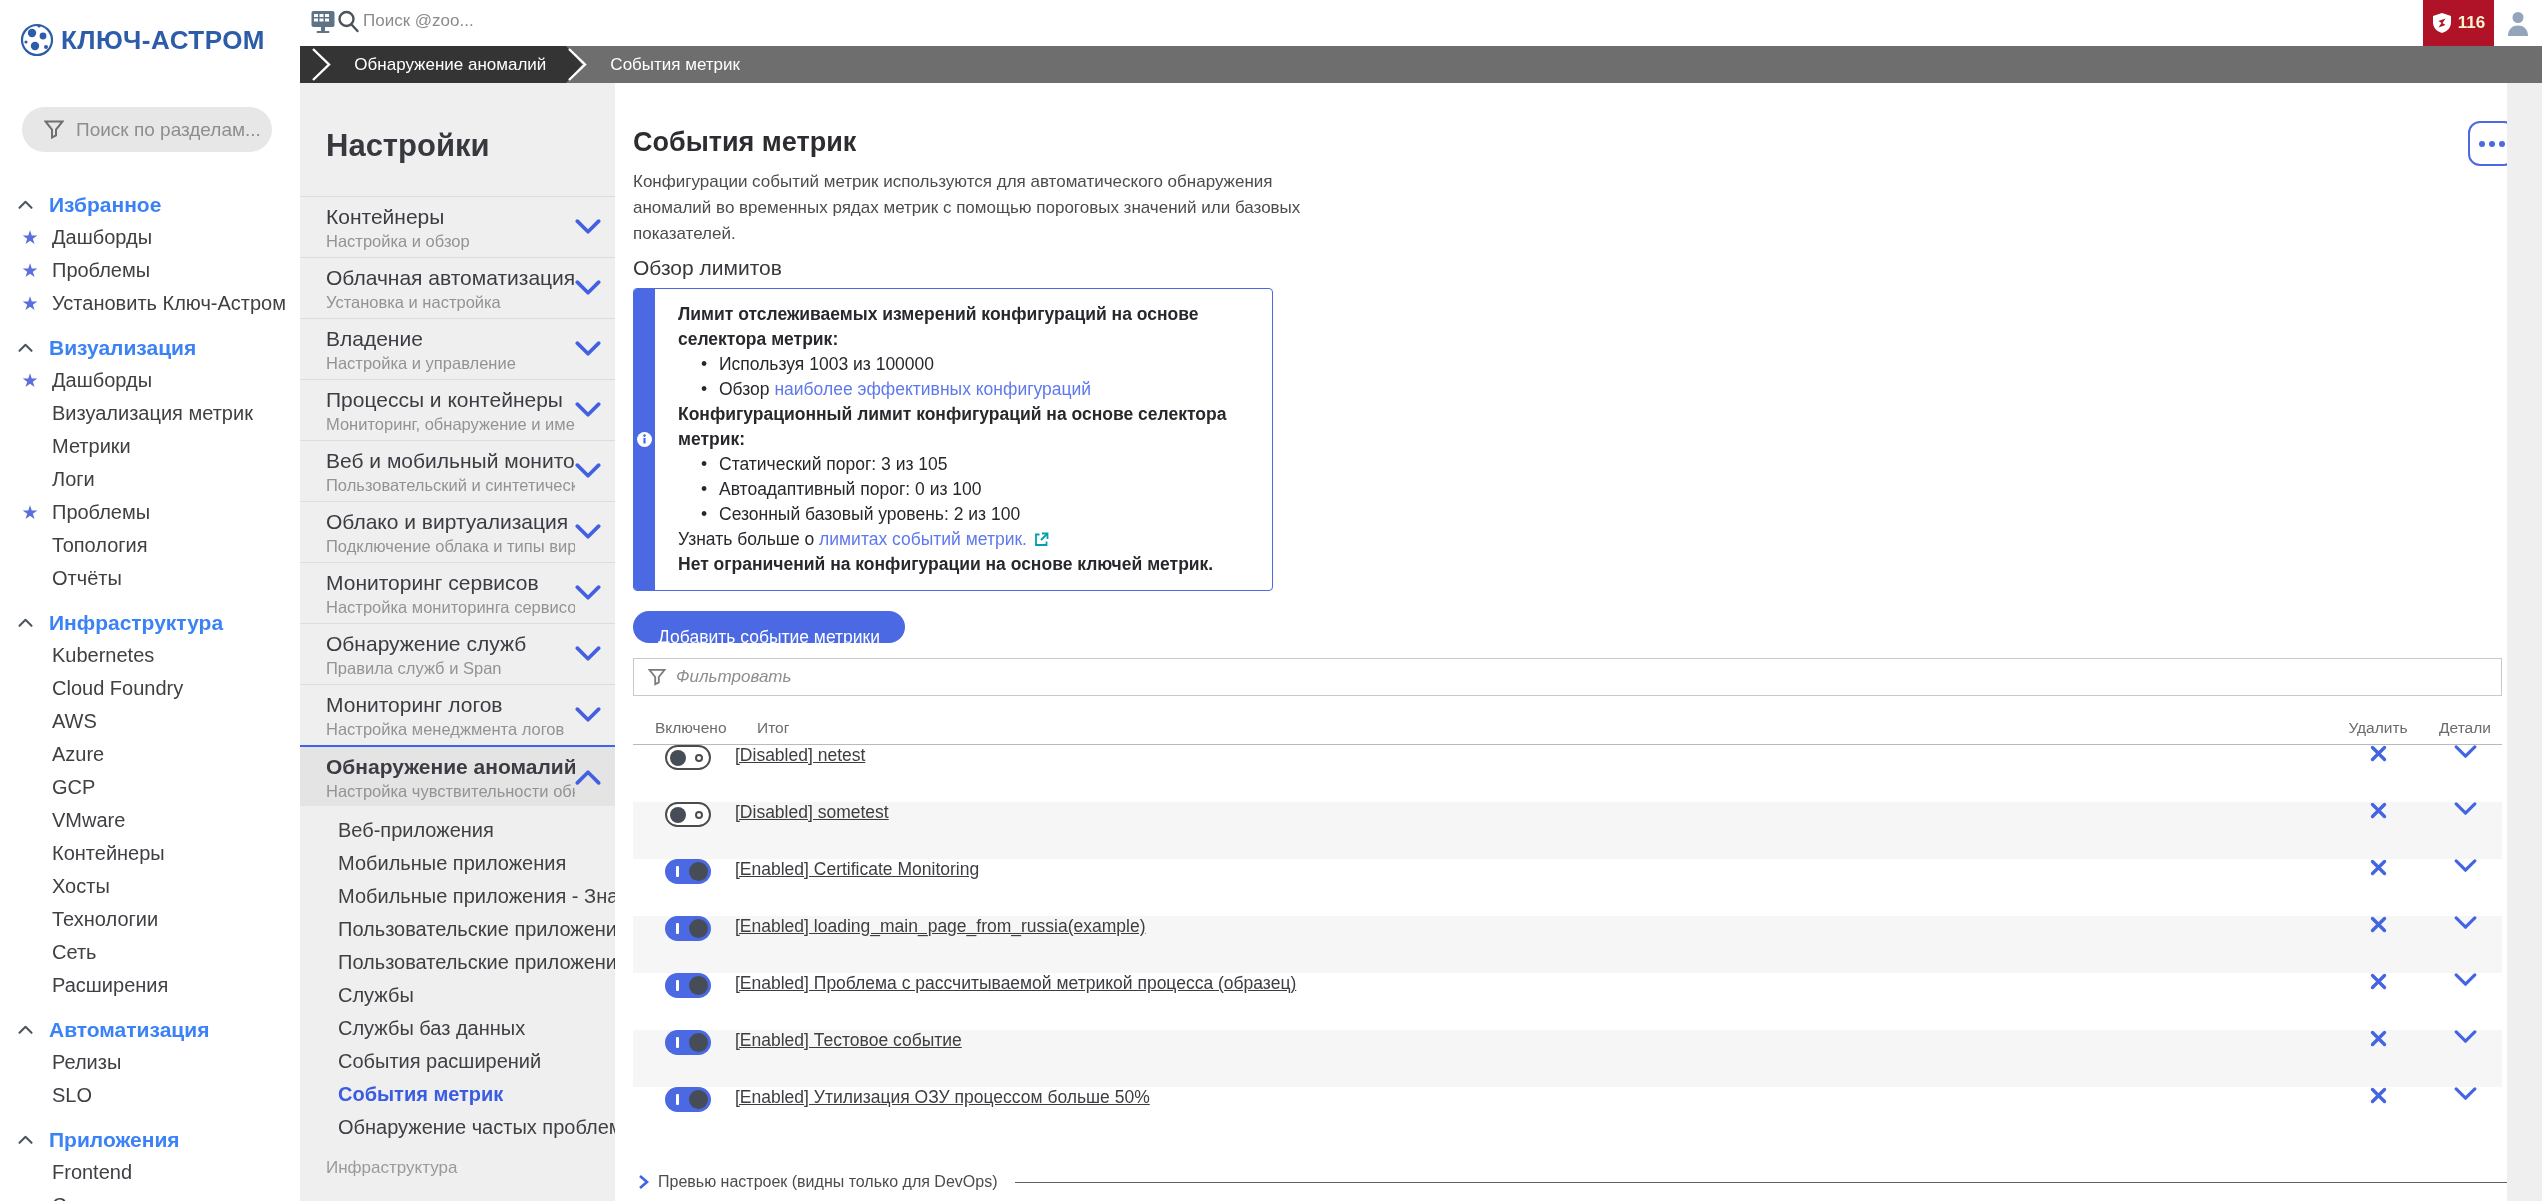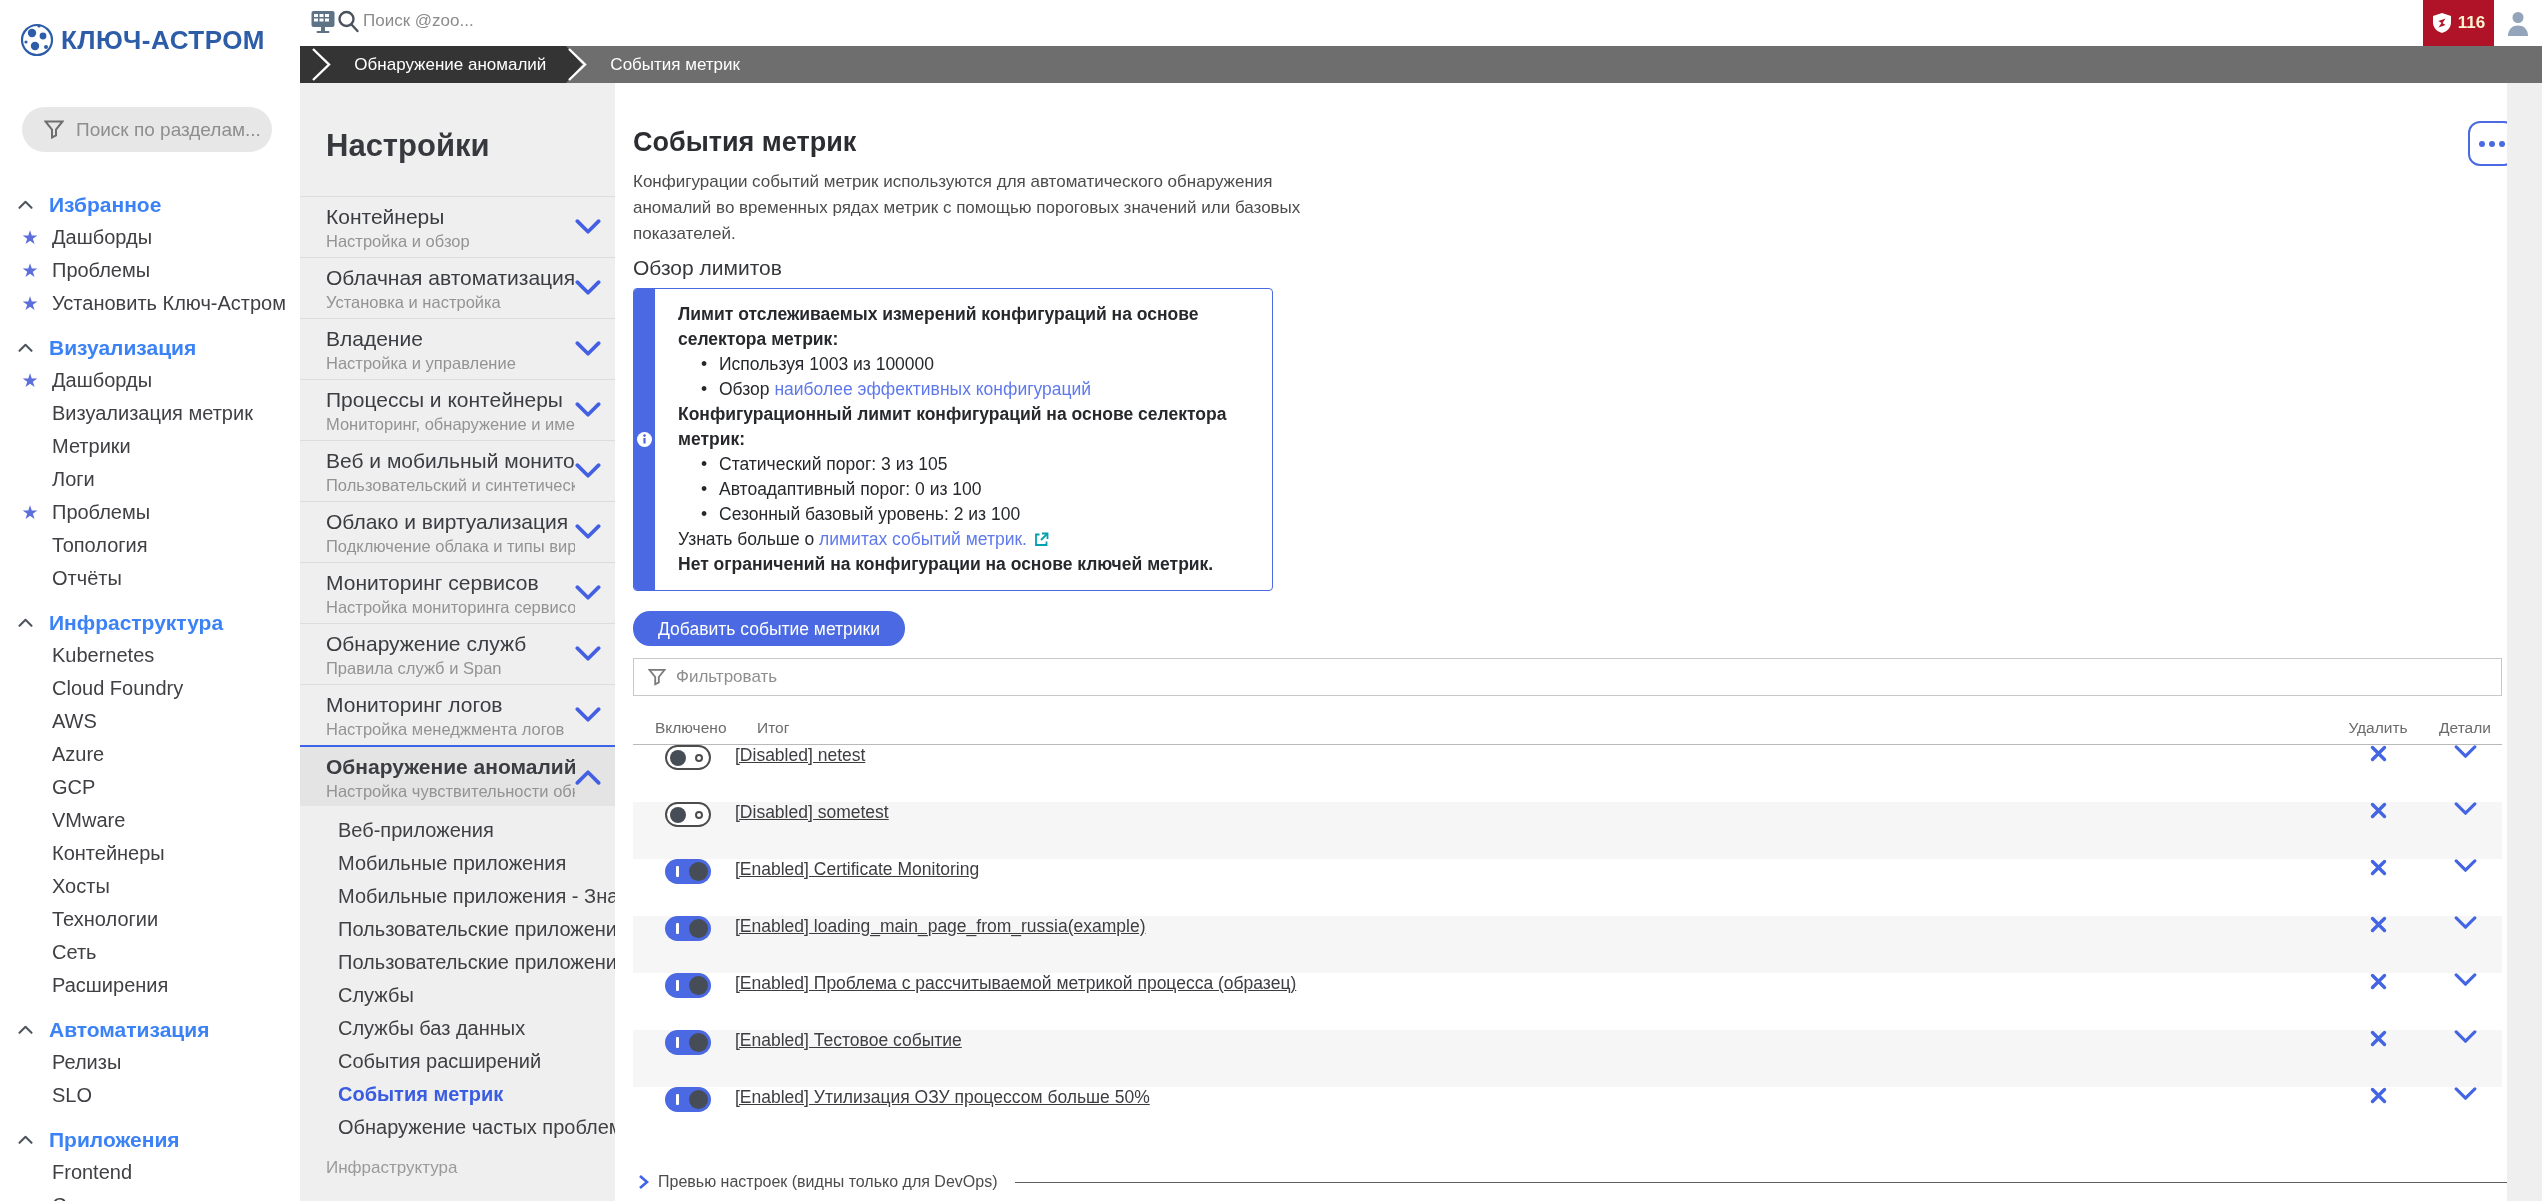--- a/index.html
+++ b/index.html
@@ -66,25 +66,25 @@
             border:1px solid #4a69e2;border-radius:4px;background:#ffffff;padding:13px 40px 13px 44px;}
   .info-stripe{position:absolute;left:0;top:0;bottom:0;width:21px;background:#4a69e2;border-radius:3px 0 0 3px;
                display:flex;align-items:center;justify-content:center;}
   .ib-line{font-size:17.5px;line-height:25px;color:#26282c;}
   .ib-line.bold{font-weight:bold;}
   .ib-bullet{display:flex;font-size:17.5px;line-height:25px;color:#26282c;padding-left:23px;}
   .ib-bullet .dot{width:18px;flex:0 0 auto;}
   .ib-link{color:#5f79ec;text-decoration:none;cursor:pointer;}
   .ext-ic{margin-left:7px;vertical-align:-2px;}
 
-  .add-btn{position:absolute;left:18px;top:528px;height:35px;padding:8px 25px;border:none;border-radius:17px;
+  .add-btn{position:absolute;left:18px;top:528px;height:24px;padding:16px 25px;border:none;border-radius:17px;
            background:#4a69e2;color:#ffffff;font-size:17.5px;font-family:"Liberation Sans",sans-serif;cursor:pointer;}
   .filter-bar{position:absolute;left:18px;top:575px;width:1869px;height:38px;box-sizing:border-box;
               border:1px solid #c9c9c9;background:#ffffff;display:flex;align-items:center;padding-left:14px;gap:10px;cursor:text;}
-  .filter-text{font-size:17px;color:#8e8e8e;}
+  .filter-text{font-size:17px;color:#8e8e8e;font-style:italic;}
 
   .table{position:absolute;left:18px;top:628px;width:1869px;}
   .thead{display:flex;align-items:center;height:33px;font-size:15.5px;color:#6b6b6b;}
   .thead .h-enabled{width:102px;padding-left:22px;}
   .thead .h-summary{flex:1;}
   .thead .h-delete{width:100px;text-align:center;}
   .thead .h-details{width:74px;text-align:center;}
   .tsep{border-top:1px solid #b9b9b9;}
   .trow{display:flex;align-items:flex-start;height:57px;text-decoration:underline;}
   .trow:nth-child(even){background:#f6f6f6;}

